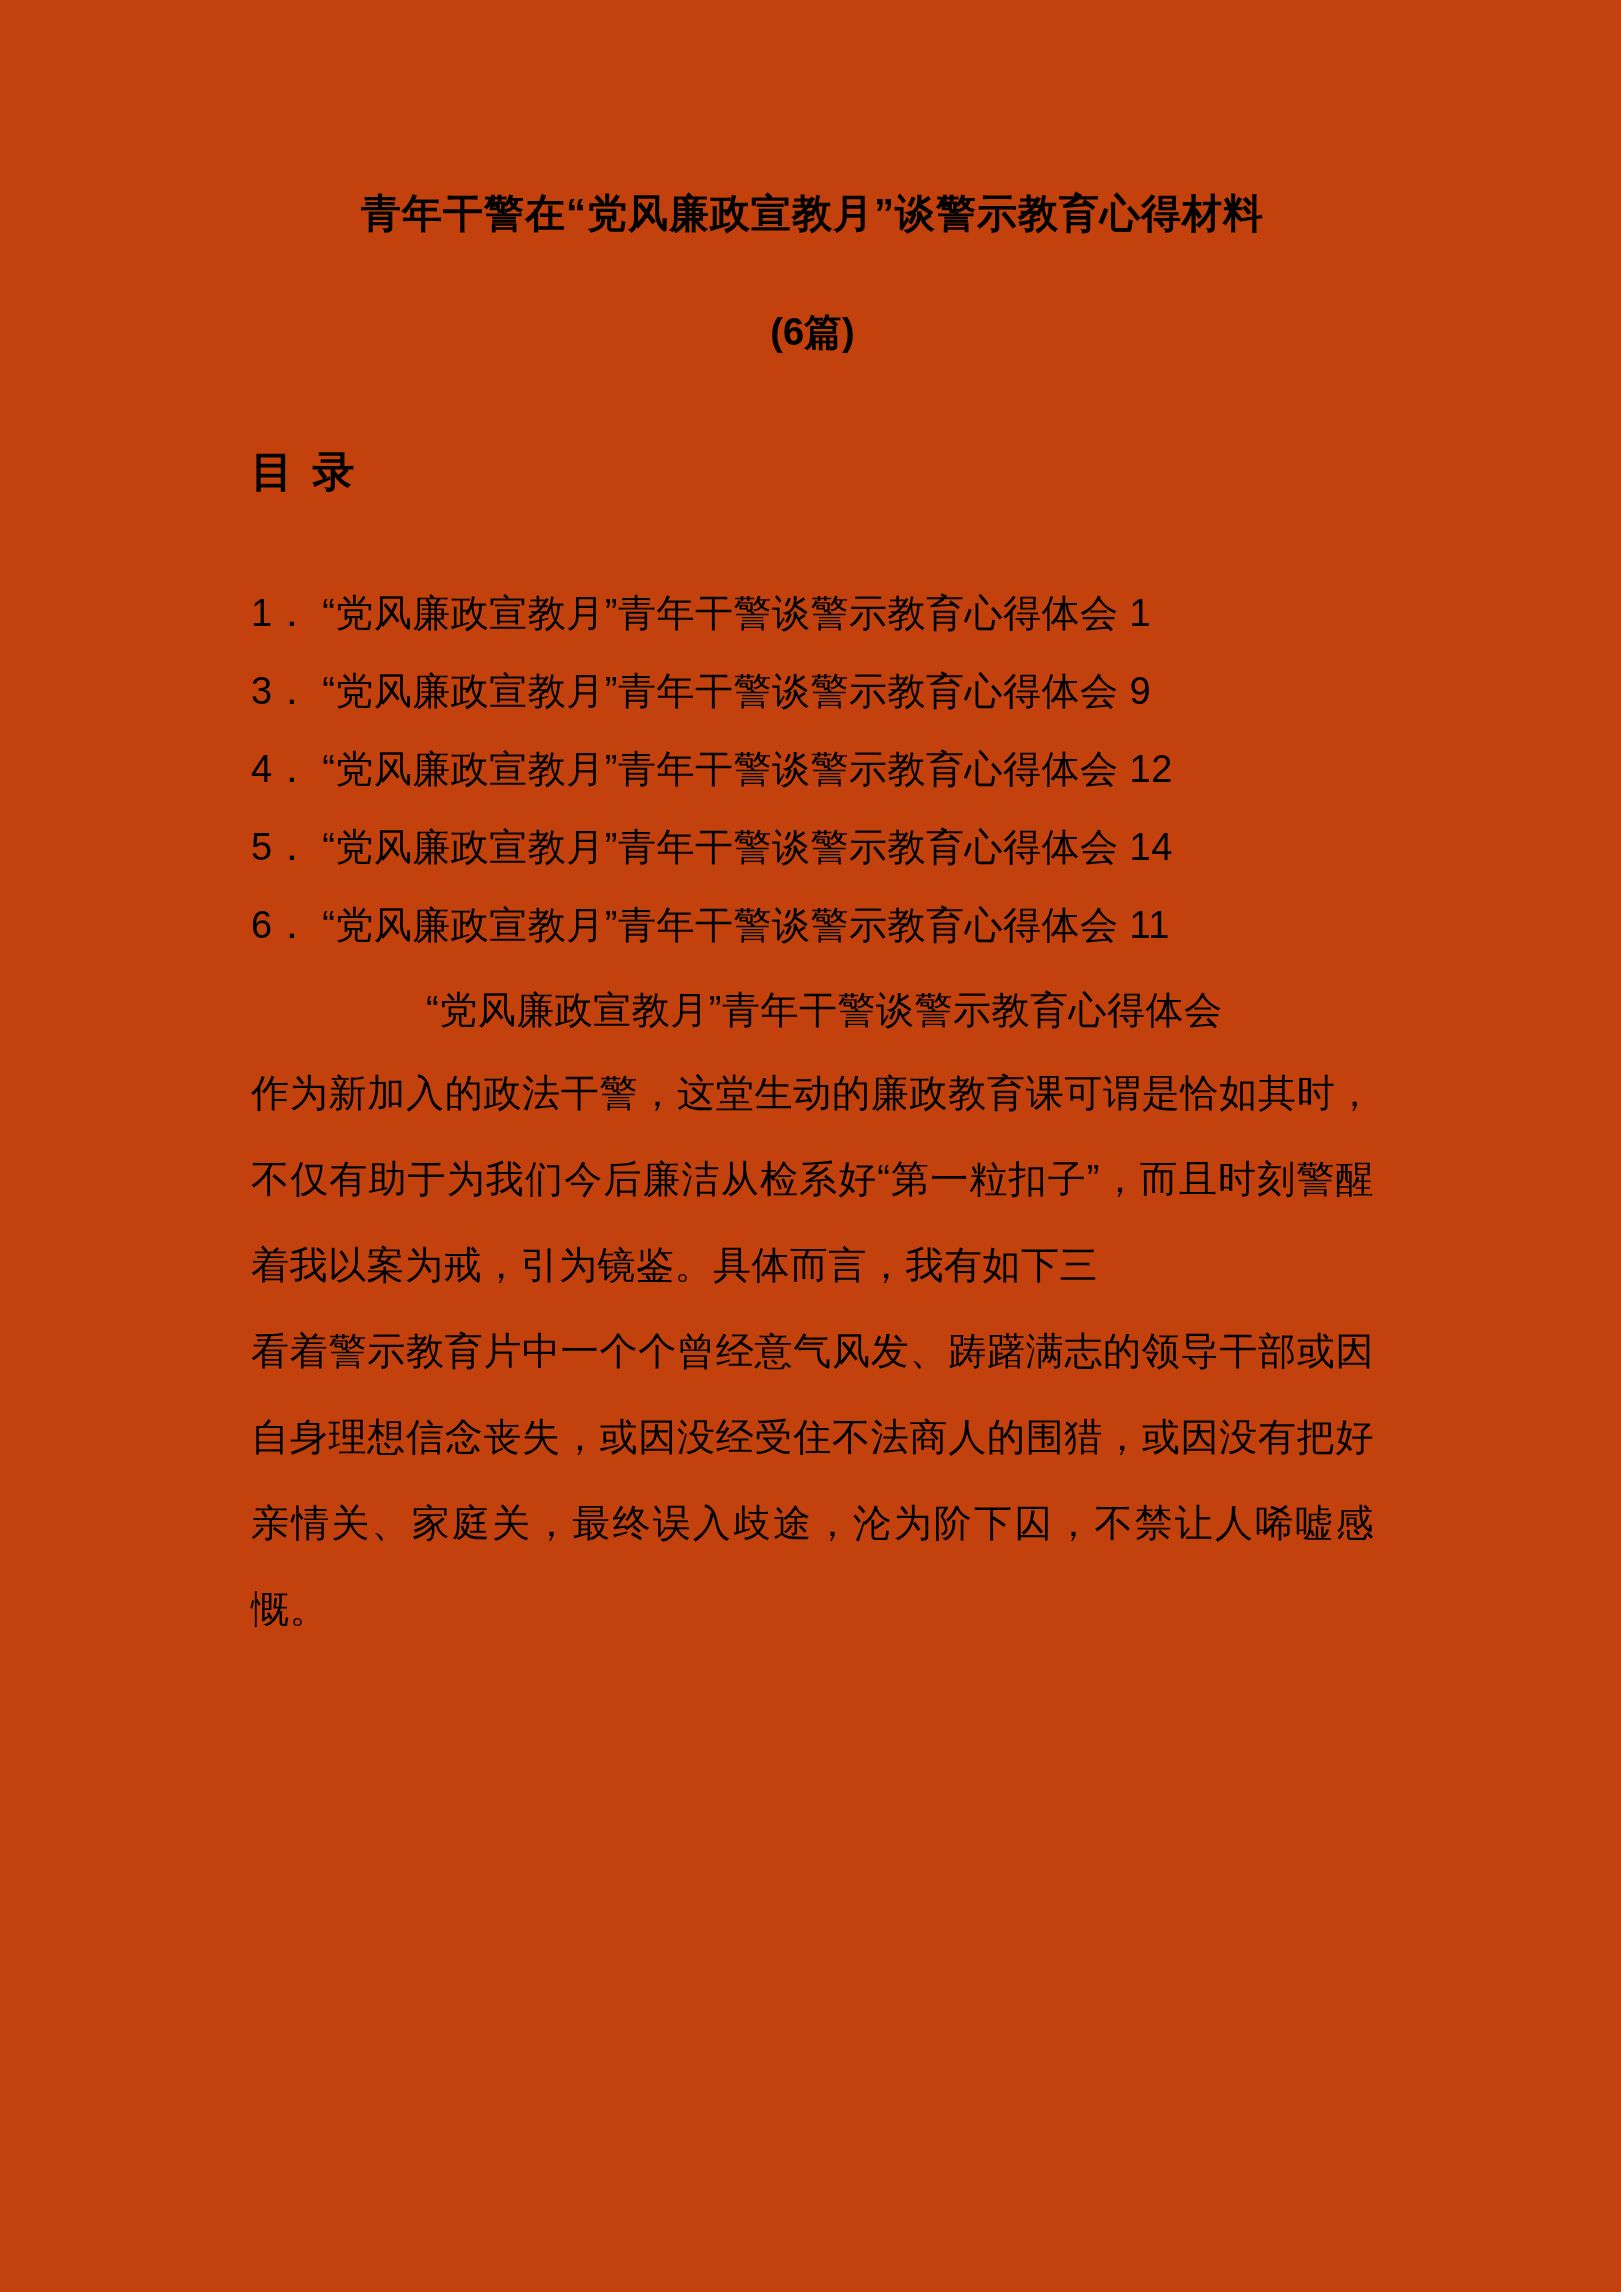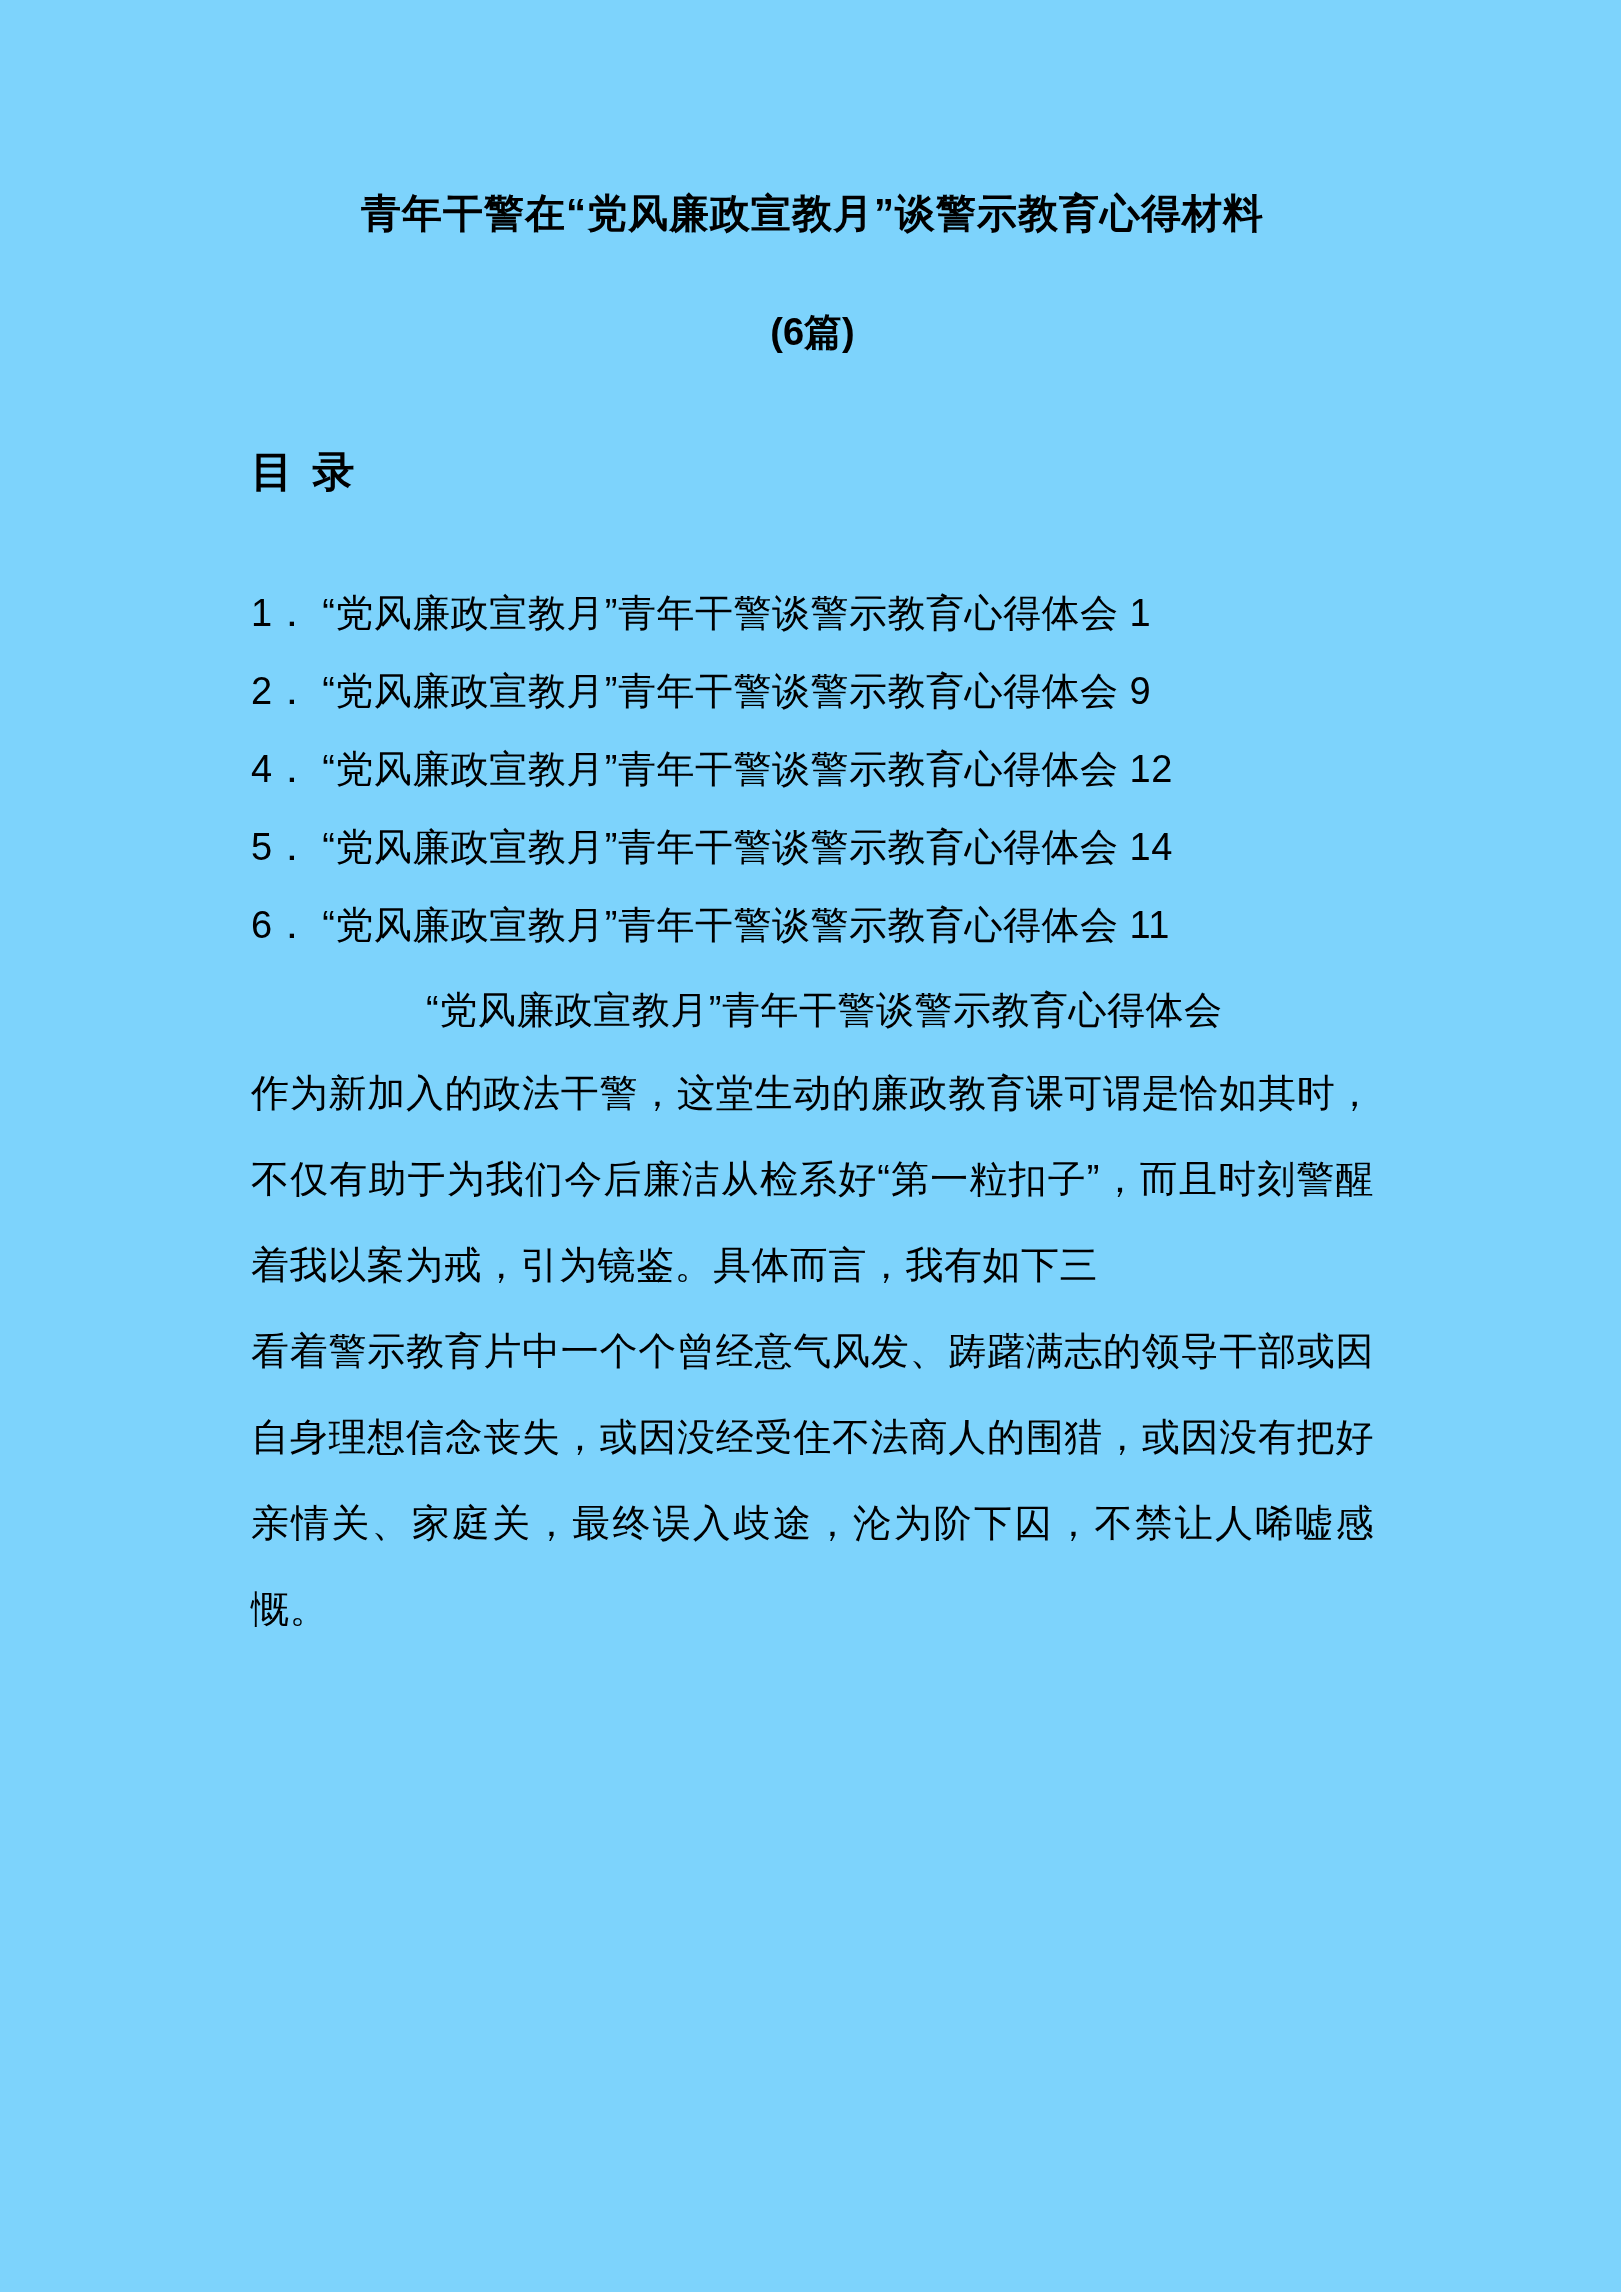--- a/index.html
+++ b/index.html
@@ -5,21 +5,21 @@
   html, body {
     margin: 0;
     padding: 0;
     background: #ffffff;
   }
   .page {
     position: relative;
     width: 1621px;
     height: 2293px;
     margin: 0 auto;
-    background: #7dd3fc;
+    background: #c2410c;
     box-sizing: border-box;
     padding: 188px 247px 0 251px;
     font-family: "Liberation Sans", "DejaVu Sans", sans-serif;
     color: #000000;
     overflow: hidden;
   }
   .doc-title {
     font-size: 40px;
     font-weight: 700;
     text-align: center;
@@ -72,21 +72,21 @@
 <div class="page">
 
   <div class="doc-title">青年干警在“党风廉政宣教月”谈警示教育心得材料</div>
 
   <div class="piece-count">(6篇)</div>
 
   <div class="toc-heading">目 录</div>
 
   <div class="toc-list">
     <div class="toc-item">1． “党风廉政宣教月”青年干警谈警示教育心得体会 1</div>
-    <div class="toc-item">2． “党风廉政宣教月”青年干警谈警示教育心得体会 9</div>
+    <div class="toc-item">3． “党风廉政宣教月”青年干警谈警示教育心得体会 9</div>
     <div class="toc-item">4． “党风廉政宣教月”青年干警谈警示教育心得体会 12</div>
     <div class="toc-item">5． “党风廉政宣教月”青年干警谈警示教育心得体会 14</div>
     <div class="toc-item">6． “党风廉政宣教月”青年干警谈警示教育心得体会 11</div>
   </div>
 
   <div class="section-heading">“党风廉政宣教月”青年干警谈警示教育心得体会</div>
 
   <p class="body-paragraph">作为新加入的政法干警，这堂生动的廉政教育课可谓是恰如其时，不仅有助于为我们今后廉洁从检系好“第一粒扣子”，而且时刻警醒着我以案为戒，引为镜鉴。具体而言，我有如下三</p>
 
   <p class="body-paragraph">看着警示教育片中一个个曾经意气风发、踌躇满志的领导干部或因自身理想信念丧失，或因没经受住不法商人的围猎，或因没有把好亲情关、家庭关，最终误入歧途，沦为阶下囚，不禁让人唏嘘感慨。</p>

